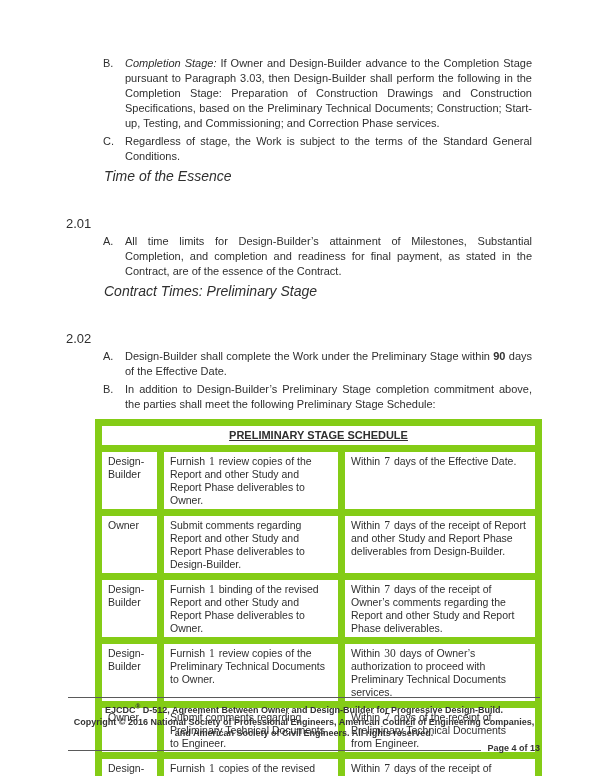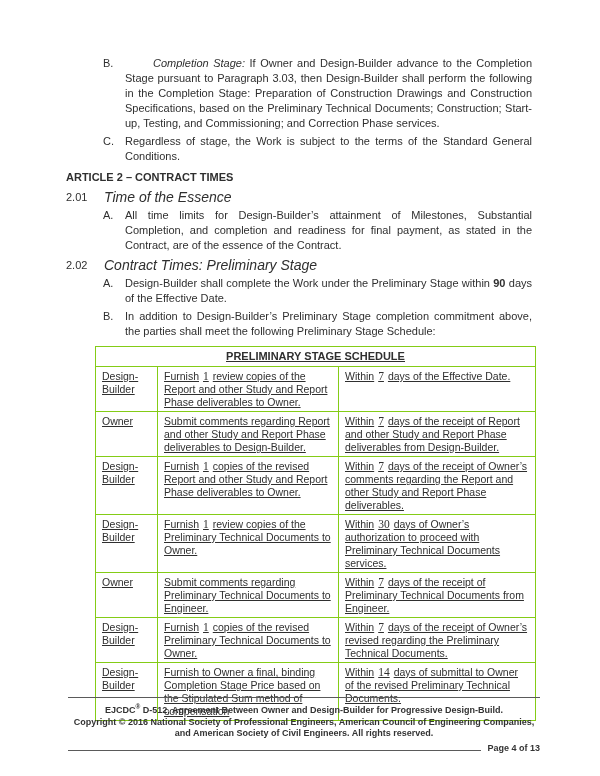--- a/index.html
+++ b/index.html
@@ -12,46 +12,45 @@
     font-family: "Liberation Sans", sans-serif;
     color: #2f2f2f;
     overflow: hidden;
   }
   .content { position: absolute; top: 56px; left: 0; right: 0; }
 
   
   .li { display: flex; margin-left: 103px; margin-right: 68px; margin-top: 3px; }
   .li .lbl { flex: 0 0 22px; font-size: 11px; line-height: 15px; }
   .li .txt { flex: 1; font-size: 11px; line-height: 15px; text-align: justify; }
-  .italic { font-style: italic; margin-left: 28px; }
+  .italic { font-style: italic; }
   .b { font-weight: bold; }
 
   .article-heading {
     margin: 6px 68px 0 66px;
     font-size: 11px; line-height: 15px; font-weight: bold;
   }
   .section-head { display: flex; margin: 5px 68px 0 66px; }
-  .section-head .num { flex: 0 0 38px; font-size: 11px; line-height: 15px; }
+  .section-head .num { flex: 0 0 38px; font-size: 13px; line-height: 15px; margin-top: 47px; }
   .section-head .ttl { font-size: 14px; line-height: 15px; font-style: italic; }
 
   
   table.sched {
     margin: 7px 0 0 95px;
     width: 440px;
     border-collapse: collapse;
     table-layout: fixed;
   }
   table.sched td, table.sched th {
-    border: 1px solid #84cc16;
+    border: 7px solid #84cc16;
     font-size: 10.5px; line-height: 13px;
     padding: 3px 6px 2px 6px;
     vertical-align: top;
     text-align: left;
     font-weight: normal;
-    text-decoration: underline;
   }
   table.sched .title-cell {
     text-align: center; font-weight: bold; font-size: 11px;
     padding: 3px 4px;
   }
   table.sched .title-cell span, table.sched th.colhead span { text-decoration: underline; }
   table.sched th.colhead { font-weight: bold; font-size: 11px; padding: 5px 6px; }
   table.sched th.colhead.center { text-align: center; }
   .col-party { width: 62px; }
   .col-action { width: 181px; }
@@ -85,21 +84,20 @@
     <div class="li" style="margin-top:0;">
       <div class="lbl">B.</div>
       <div class="txt"><span class="italic">Completion Stage:</span><span> If Owner and Design-Builder advance to the Completion Stage pursuant to Paragraph 3.03, then Design-Builder shall perform the following in the Completion Stage: Preparation of Construction Drawings and Construction Specifications, based on the Preliminary Technical Documents; Construction; Start-up, Testing, and Commissioning; and Correction Phase services.</span></div>
     </div>
 
     <div class="li">
       <div class="lbl">C.</div>
       <div class="txt"><span>Regardless of stage, the Work is subject to the terms of the Standard General Conditions.</span></div>
     </div>
 
-    <div class="article-heading">ARTICLE 2 – CONTRACT TIMES</div>
 
     <div class="section-head">
       <div class="num">2.01</div>
       <div class="ttl">Time of the Essence</div>
     </div>
     <div class="li">
       <div class="lbl">A.</div>
       <div class="txt"><span>All time limits for Design-Builder’s attainment of Milestones, Substantial Completion, and completion and readiness for final payment, as stated in the Contract, are of the essence of the Contract.</span><span class="b"></span><span></span></div>
     </div>
 
@@ -134,21 +132,21 @@
         </tr>
 
         <tr>
           <td>Owner</td>
           <td><span>Submit comments regarding Report and other Study and Report Phase deliverables to Design-Builder.</span></td>
           <td><span>Within</span><span class="fillin">7</span><span>days of the receipt of Report and other Study and Report Phase deliverables from Design-Builder.</span></td>
         </tr>
 
         <tr>
           <td>Design-Builder</td>
-          <td><span>Furnish</span><span class="fillin">1</span><span>copies of the revised Report and other Study and Report Phase deliverables to Owner.</span></td>
+          <td><span>Furnish</span><span class="fillin">1</span><span>binding of the revised Report and other Study and Report Phase deliverables to Owner.</span></td>
           <td><span>Within</span><span class="fillin">7</span><span>days of the receipt of Owner’s comments regarding the Report and other Study and Report Phase deliverables.</span></td>
         </tr>
 
         <tr>
           <td>Design-Builder</td>
           <td><span>Furnish</span><span class="fillin">1</span><span>review copies of the Preliminary Technical Documents to Owner.</span></td>
           <td><span>Within</span><span class="fillin">30</span><span>days of Owner’s authorization to proceed with Preliminary Technical Documents services.</span></td>
         </tr>
 
         <tr>

